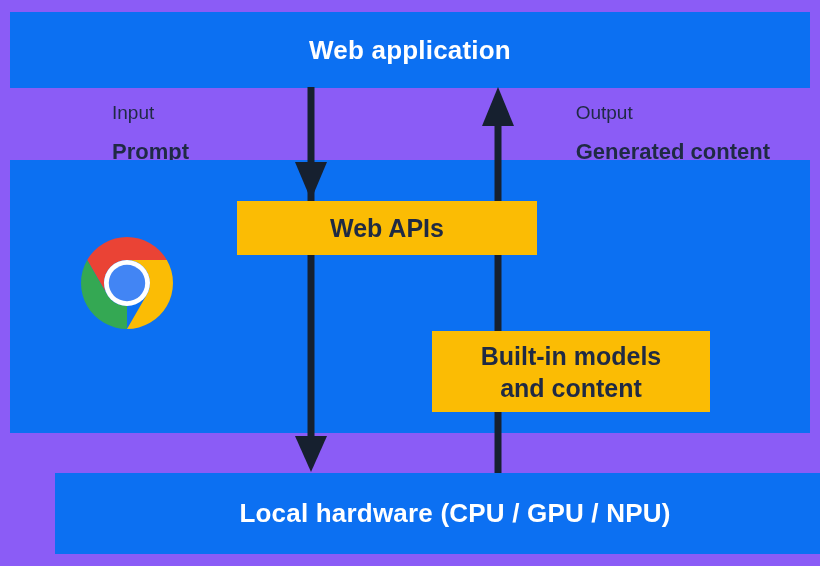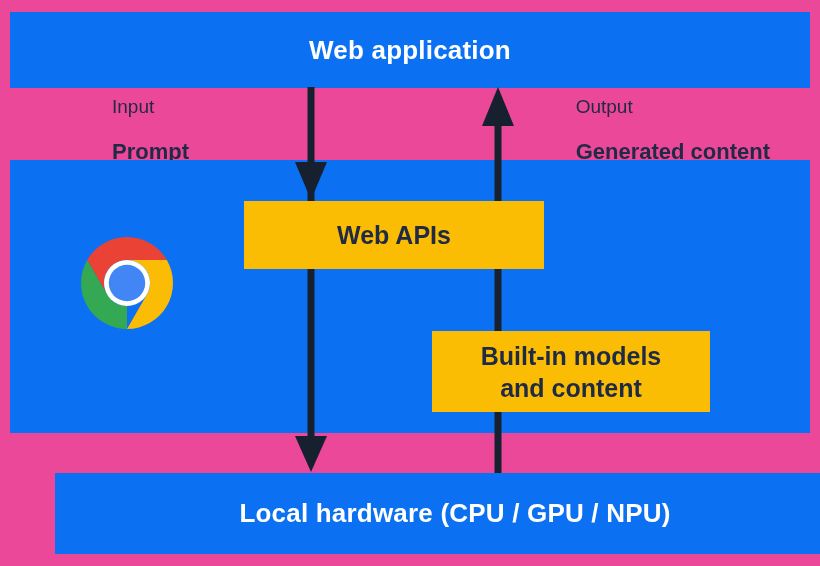--- a/index.html
+++ b/index.html
@@ -1,41 +1,41 @@
 <!DOCTYPE html>
 <html style="--blue: #0c70f2; --yellow: #fbbc04; --ink: #1f2a44; --arrow: #16202f; --white: #ffffff; --chrome-red: #ea4335; --chrome-green: #34a853; --chrome-yellow: #fbbc05; --chrome-blue: #4285f4;"><head>
 <meta charset="utf-8">
 <style>
   html,body{margin:0;padding:0;background:#ffffff;}
   .stage{
-    position:relative;width:820px;height:566px;background:#ec4899;overflow:hidden;
+    position:relative;width:820px;height:566px;background:#8b5cf6;overflow:hidden;
     font-family:"Liberation Sans",sans-serif;
   }
   .band{
     position:absolute;left:10px;width:800px;background:var(--blue);
     display:flex;align-items:center;justify-content:center;z-index:1;
   }
   .band-top{top:12px;height:76px;}
   .band-middle{top:160px;height:273px;}
   .band-bottom{top:473px;height:81px;margin-left:45px;}
   .band-title{
     color:var(--white);font-weight:bold;font-size:26px;letter-spacing:.2px;
   }
-  .io-block{position:absolute;top:95px;z-index:1;color:var(--ink);line-height:1.25;}
+  .io-block{position:absolute;top:101px;z-index:1;color:var(--ink);line-height:1.25;}
   .io-left{left:112px;text-align:left;}
   .io-right{right:50px;}
   .io-title{font-size:19px;font-weight:normal;}
-  .io-value{font-size:22px;font-weight:bold;margin-top:19px;}
+  .io-value{font-size:22px;font-weight:bold;margin-top:13px;}
   .arrow-layer{position:absolute;left:0;top:0;width:820px;height:566px;z-index:2;}
   .flow-box{
     position:absolute;background:var(--yellow);color:var(--ink);z-index:3;
     display:flex;flex-direction:column;align-items:center;justify-content:center;
     font-weight:bold;font-size:25px;text-align:center;line-height:32px;
   }
-  .box-web-apis{left:244px;top:201px;width:300px;height:68px;}
+  .box-web-apis{left:237px;top:201px;width:300px;height:54px;}
   .box-builtin{left:432px;top:318px;width:278px;height:81px;margin-top:13px;}
   .chrome-icon{position:absolute;left:81px;top:237px;width:92px;height:92px;z-index:3;}
   .browser-label{
     position:absolute;left:36px;top:344px;width:180px;z-index:3;text-align:center;
     color:var(--white);font-weight:bold;font-size:24px;
   }
 </style>
 </head>
 <body>
 

